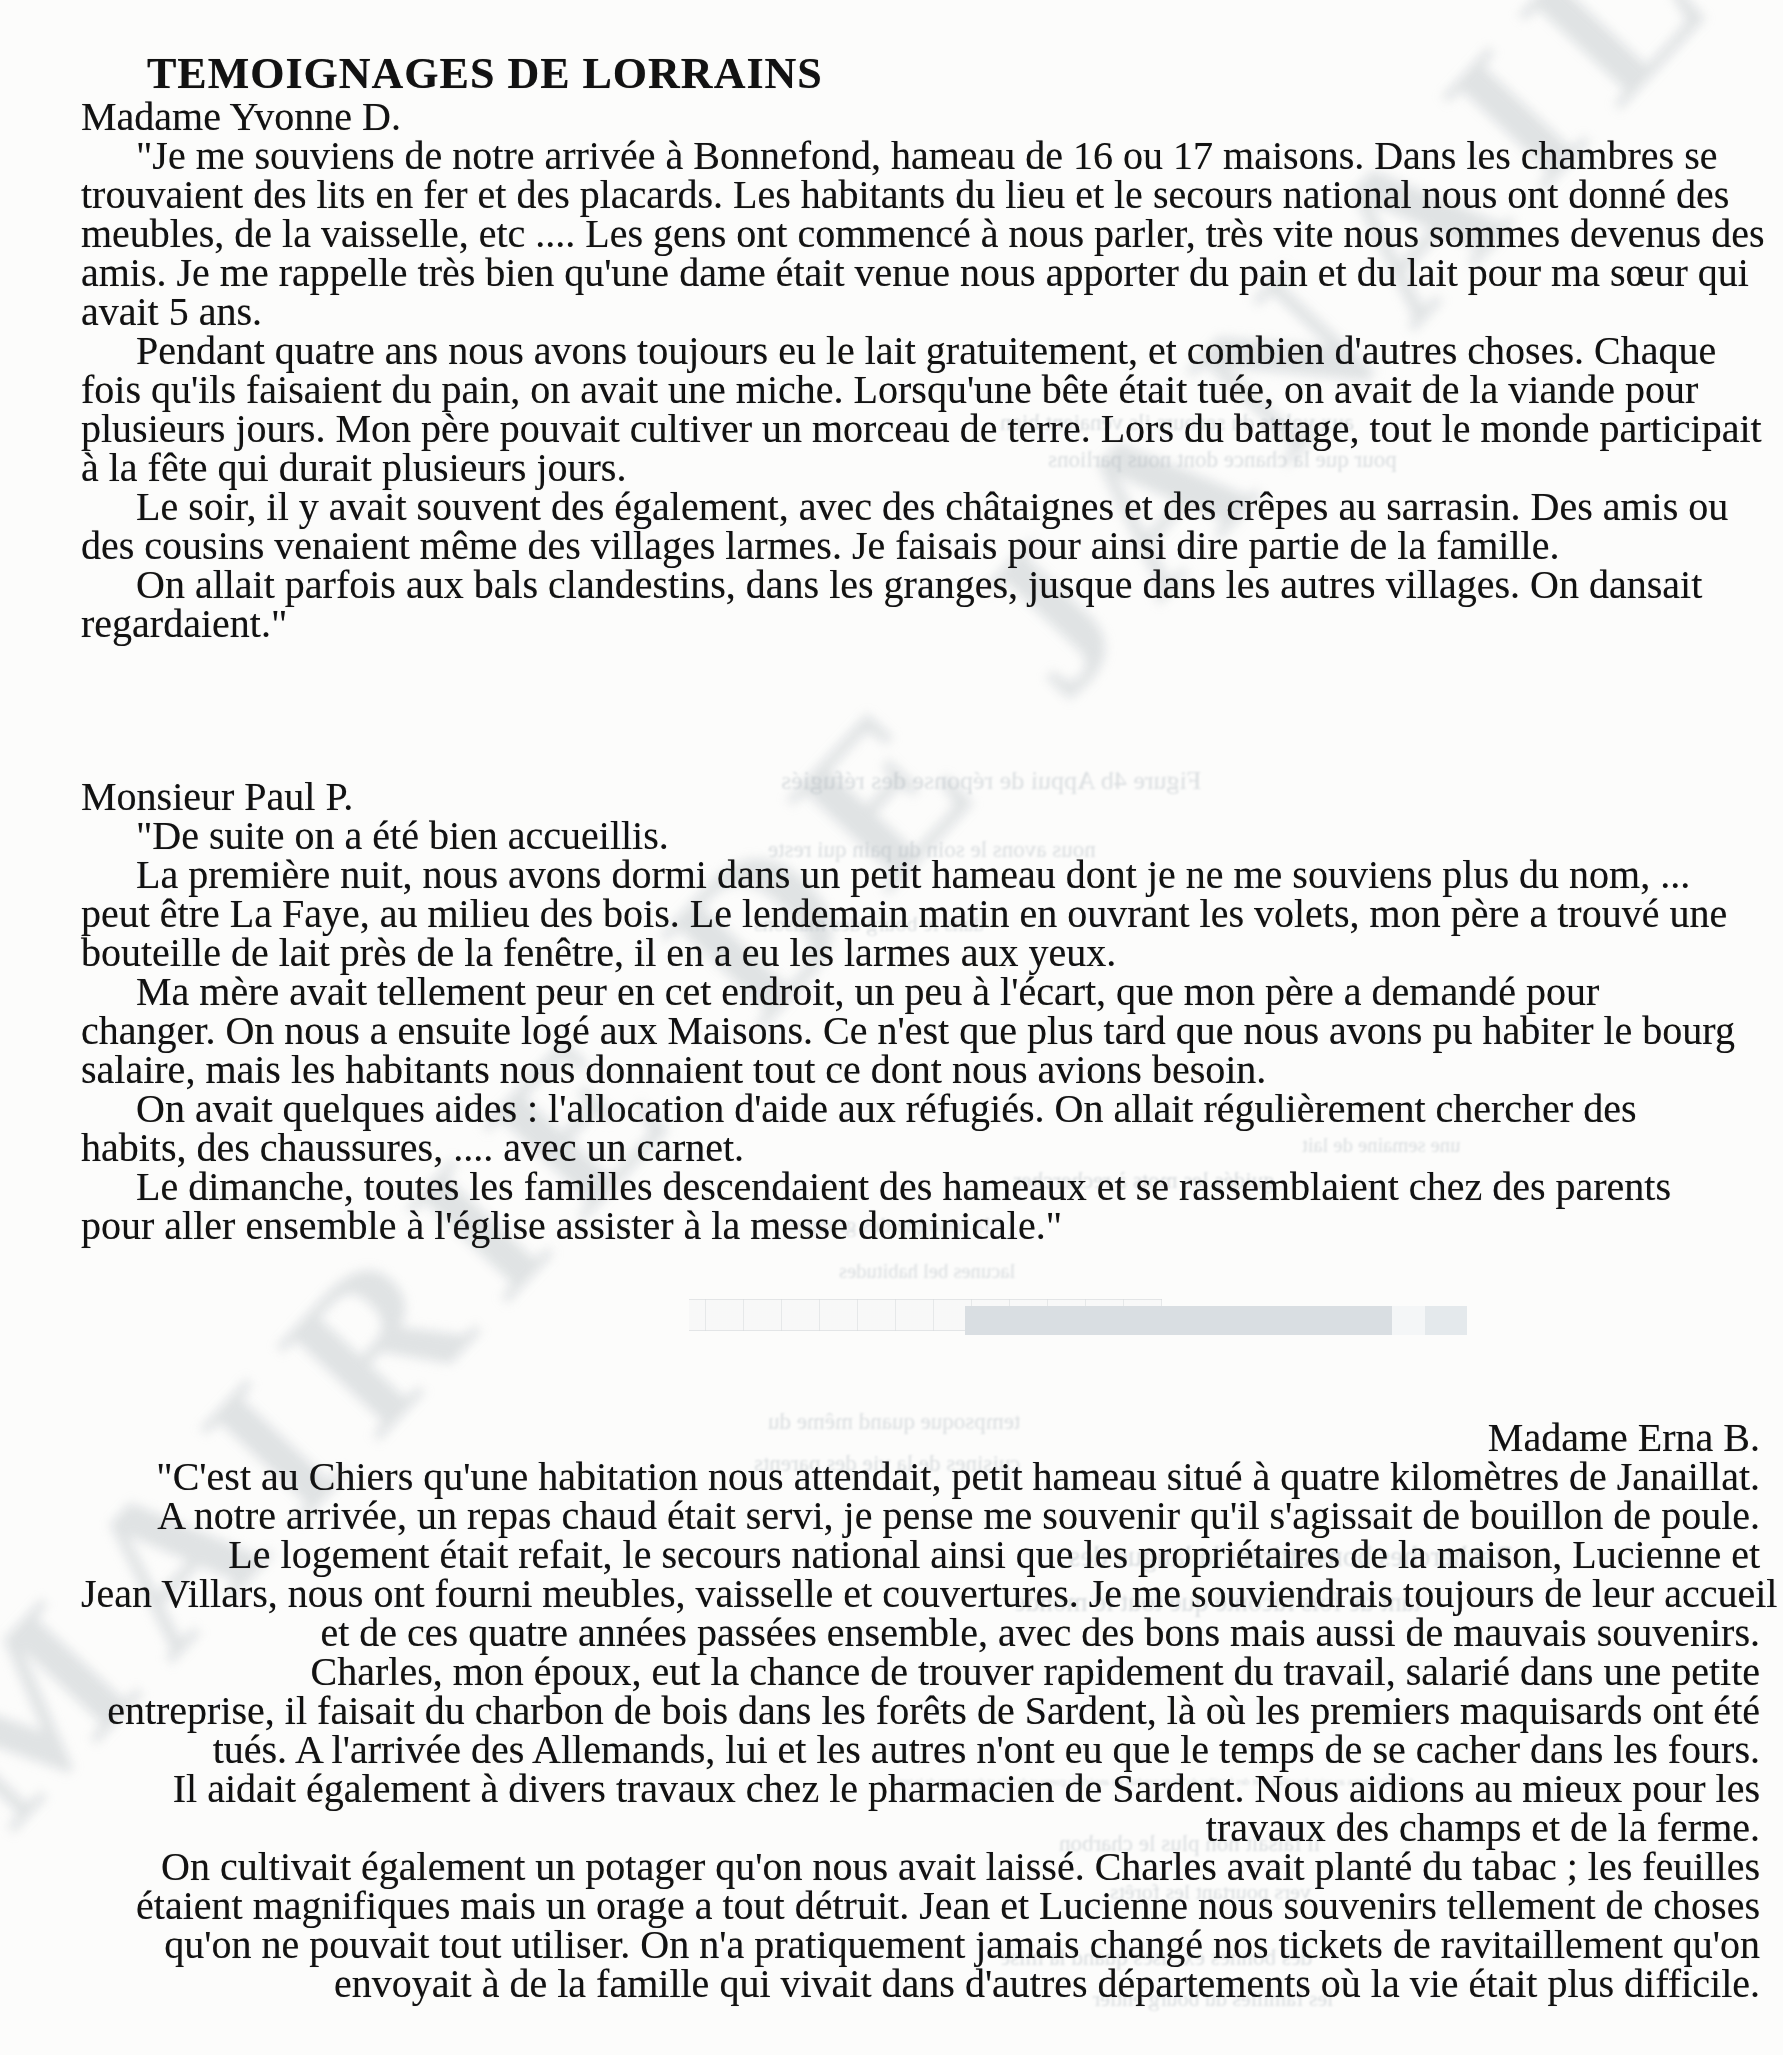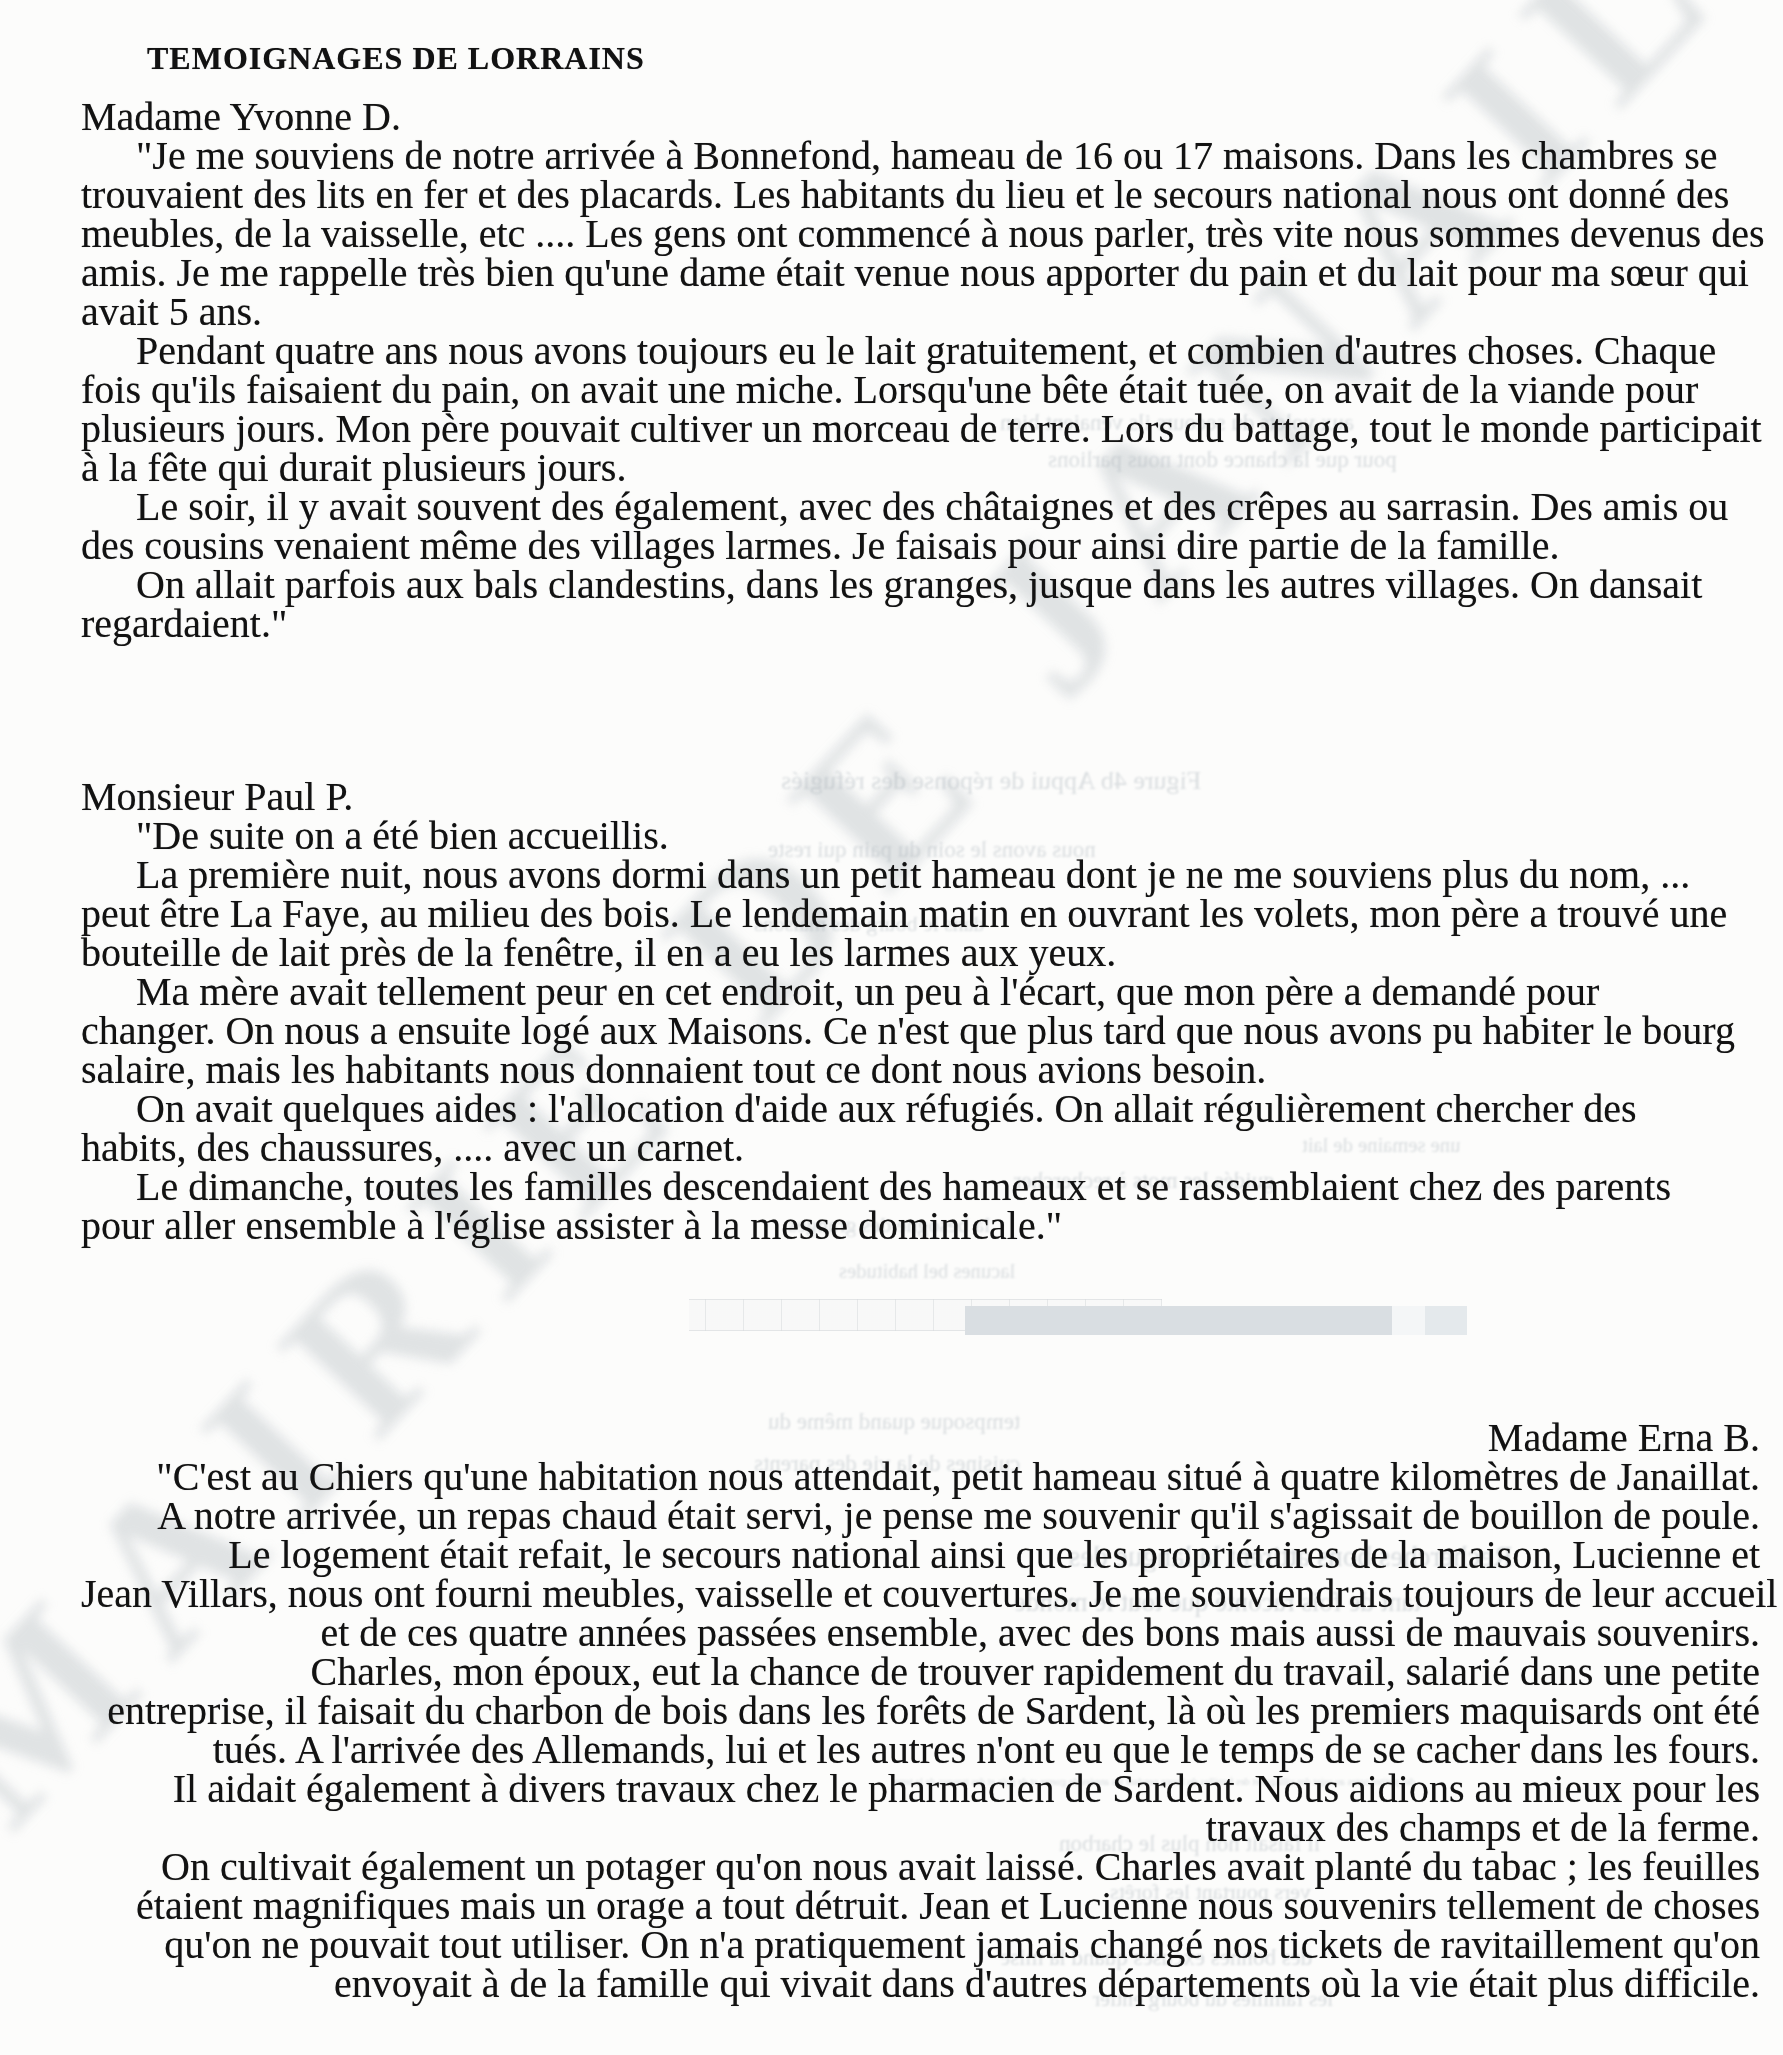--- a/index.html
+++ b/index.html
@@ -8,21 +8,21 @@
     width:1784px;height:2056px;
     margin:0 auto;
     background:var(--paper,#fcfcfb);
     overflow:hidden;
     font-family:"Liberation Serif","DejaVu Serif",serif;
     color:var(--ink,#121212);
   }
   
   #doc-title{
     position:absolute;left:147px;top:19px;
-    font-size:32px;font-weight:bold;letter-spacing:1px;
+    font-size:44px;font-weight:bold;letter-spacing:1px;
     white-space:nowrap;
     text-shadow:0 0 0.7px rgba(0,0,0,.55);
   }
   .sec{
     position:absolute;left:81px;width:1679px;
   }
   .sec .h, .sec .ln{
     font-size:40px;line-height:39px;
     white-space:nowrap;
     text-shadow:0 0 0.7px rgba(0,0,0,.45);

